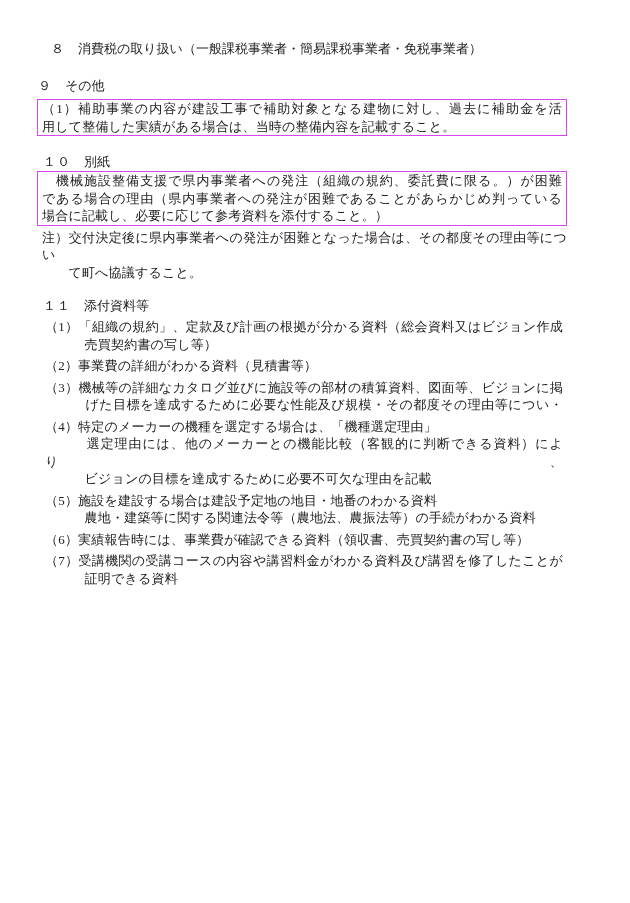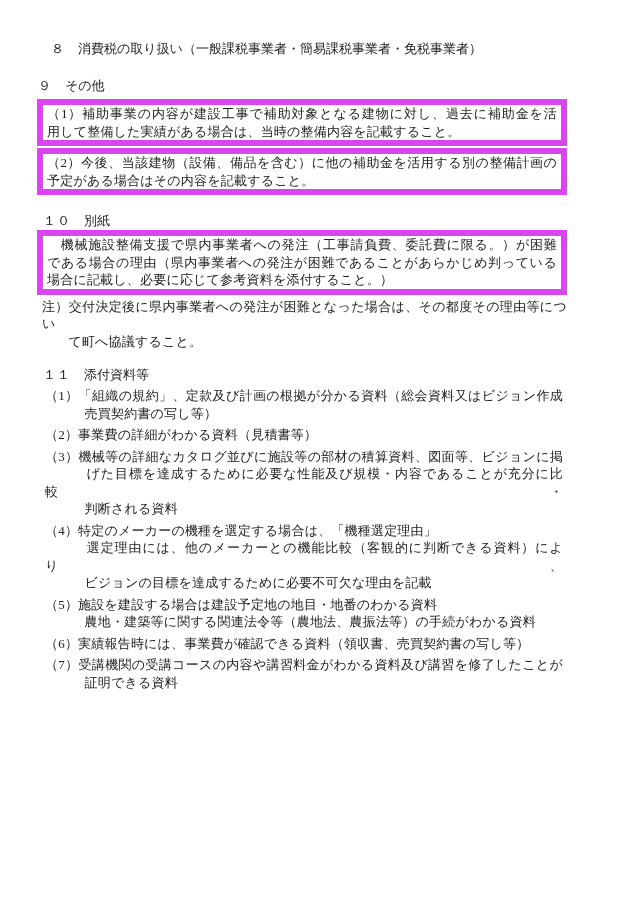--- a/index.html
+++ b/index.html
@@ -32,21 +32,21 @@
   }
   .heading { line-height: 17px; white-space: nowrap; }
   .h-num { display: inline-block; margin-right: 13px; letter-spacing: 1px; }
   .h8 { margin: 0 0 0 14px; }
   .h9 { margin: 20px 0 0 1px; }
   .h10 { margin: 17px 0 0 6px; }
   .h11 { margin: 16px 0 0 6px; font-family: Liberation Serif, serif; }
   .box {
     box-sizing: border-box;
     width: 530px;
-    border: 6px solid #d946ef;
+    border: 1px solid #d946ef;
     padding: 0 4px;
   }
   .box1 { margin-top: 5px; }
   .box2 { margin-top: 2px; }
   .box3 { margin-top: 1px; }
   .note { margin: 3px 0 0 5px; width: 525px; }
   .items { margin: 1px 0 0 4px; width: 526px; }
   .item { margin: 4px; }
 </style>
 </head>
@@ -60,31 +60,27 @@
 
   <div class="heading h9">
     <span class="h-num">９</span><span class="h-title">その他</span>
   </div>
 
   <div class="box box1">
     <div class="line fill">（1）補助事業の内容が建設工事で補助対象となる建物に対し、過去に補助金を活</div>
     <div class="line">用して整備した実績がある場合は、当時の整備内容を記載すること。</div>
   </div>
 
-  <div class="box box2">
-    <div class="line fill">（2）今後、当該建物（設備、備品を含む）に他の補助金を活用する別の整備計画の</div>
-    <div class="line">予定がある場合はその内容を記載すること。</div>
-  </div>
 
   <div class="heading h10">
     <span class="h-num">１０</span><span class="h-title">別紙</span>
   </div>
 
   <div class="box box3">
-    <div class="line fill">　機械施設整備支援で県内事業者への発注（工事請負費、委託費に限る。）が困難</div>
+    <div class="line fill">　機械施設整備支援で県内事業者への発注（組織の規約、委託費に限る。）が困難</div>
     <div class="line fill">である場合の理由（県内事業者への発注が困難であることがあらかじめ判っている</div>
     <div class="line">場合に記載し、必要に応じて参考資料を添付すること。）</div>
   </div>
 
   <div class="note">
     <div class="line fill">注）交付決定後に県内事業者への発注が困難となった場合は、その都度その理由等につい</div>
     <div class="line">　　て町へ協議すること。</div>
   </div>
 
   <div class="heading h11">
@@ -97,22 +93,21 @@
       <div class="line fill">（1）「組織の規約」、定款及び計画の根拠が分かる資料（総会資料又はビジョン作成</div>
       <div class="line">　　　売買契約書の写し等）</div>
     </div>
 
     <div class="item">
       <div class="line">（2）事業費の詳細がわかる資料（見積書等）</div>
     </div>
 
     <div class="item">
       <div class="line fill">（3）機械等の詳細なカタログ並びに施設等の部材の積算資料、図面等、ビジョンに掲</div>
-      <div class="line fill">　　　げた目標を達成するために必要な性能及び規模・内容であることが充分に比較・</div>
-      <div class="line">　　　判断される資料</div>
+      <div class="line fill">　　　げた目標を達成するために必要な性能及び規模・その都度その理由等につい・</div>
     </div>
 
     <div class="item">
       <div class="line">（4）特定のメーカーの機種を選定する場合は、「機種選定理由」</div>
       <div class="line fill">　　　選定理由には、他のメーカーとの機能比較（客観的に判断できる資料）により、</div>
       <div class="line">　　　ビジョンの目標を達成するために必要不可欠な理由を記載</div>
     </div>
 
     <div class="item">
       <div class="line">（5）施設を建設する場合は建設予定地の地目・地番のわかる資料</div>

